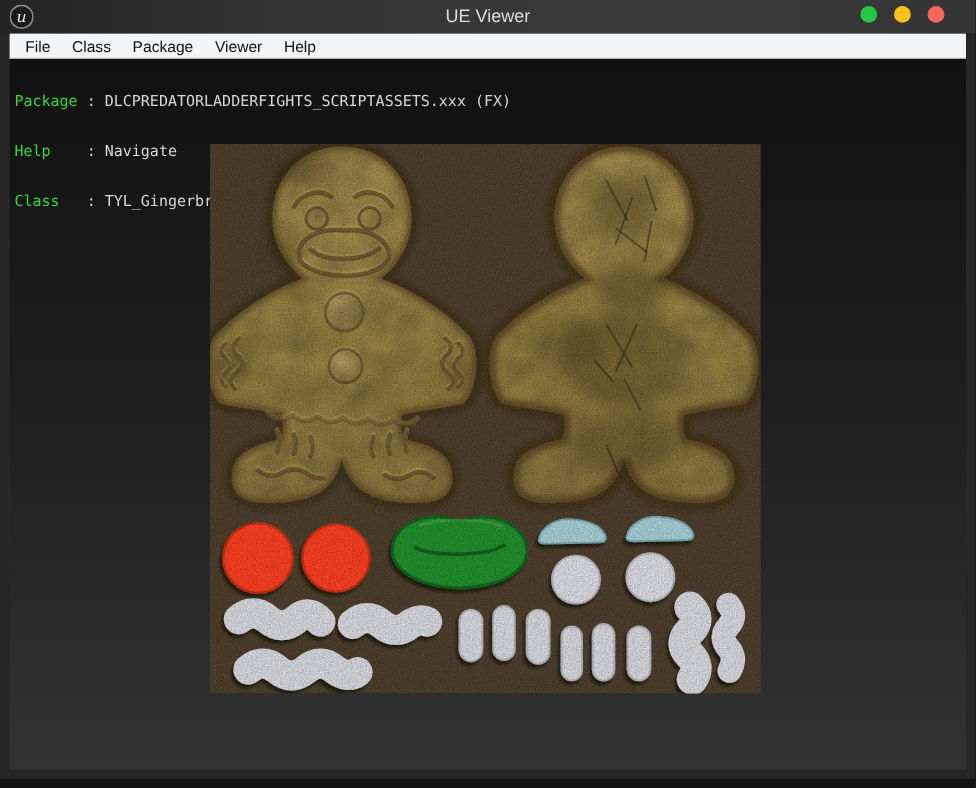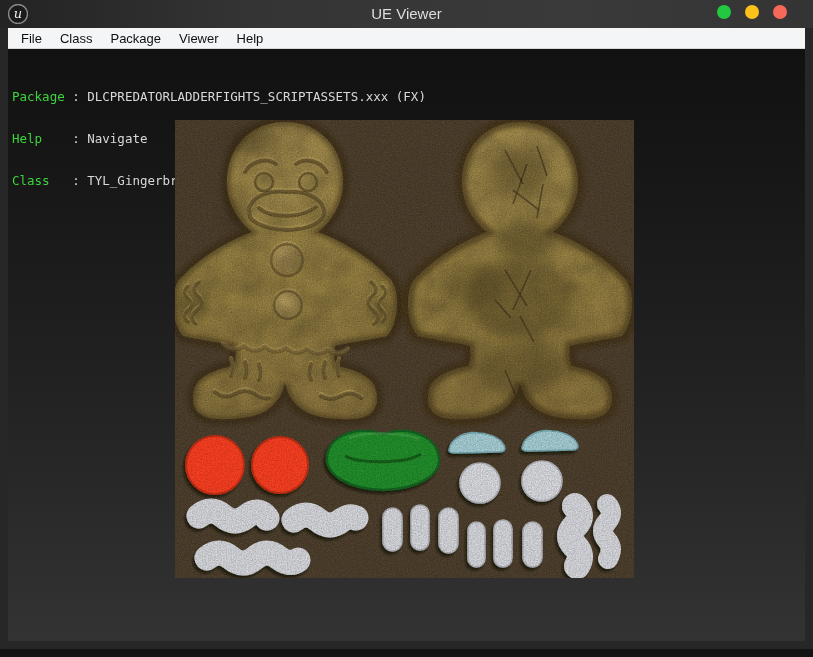--- a/index.html
+++ b/index.html
@@ -32,21 +32,21 @@
   }
   .menu-item{
     font-size:13px;color:#101010;padding:2px 9px;cursor:default;white-space:nowrap;
   }
   .viewport{
     position:absolute;left:8px;top:21px;width:797px;height:592px;
     background:linear-gradient(180deg,#111111 0%,#181818 25%,#232323 60%,#333333 100%);
   }
   
   .info{
-    position:absolute;left:4px;top:13px;
+    position:absolute;left:4px;top:0;
     font-family:"DejaVu Sans Mono",monospace;font-size:12.5px;line-height:14px;
     white-space:pre;
   }
   .info .k{color:#3cd53c;display:inline-block;width:8ch;}
   .info .s{color:#d8d8d8;margin-right:1ch;}
   .info .v{color:#d8d8d8;}
   
   .texture{position:absolute;left:167px;top:71px;width:459px;height:458px;}
   .texture svg{display:block;}
 </style>

